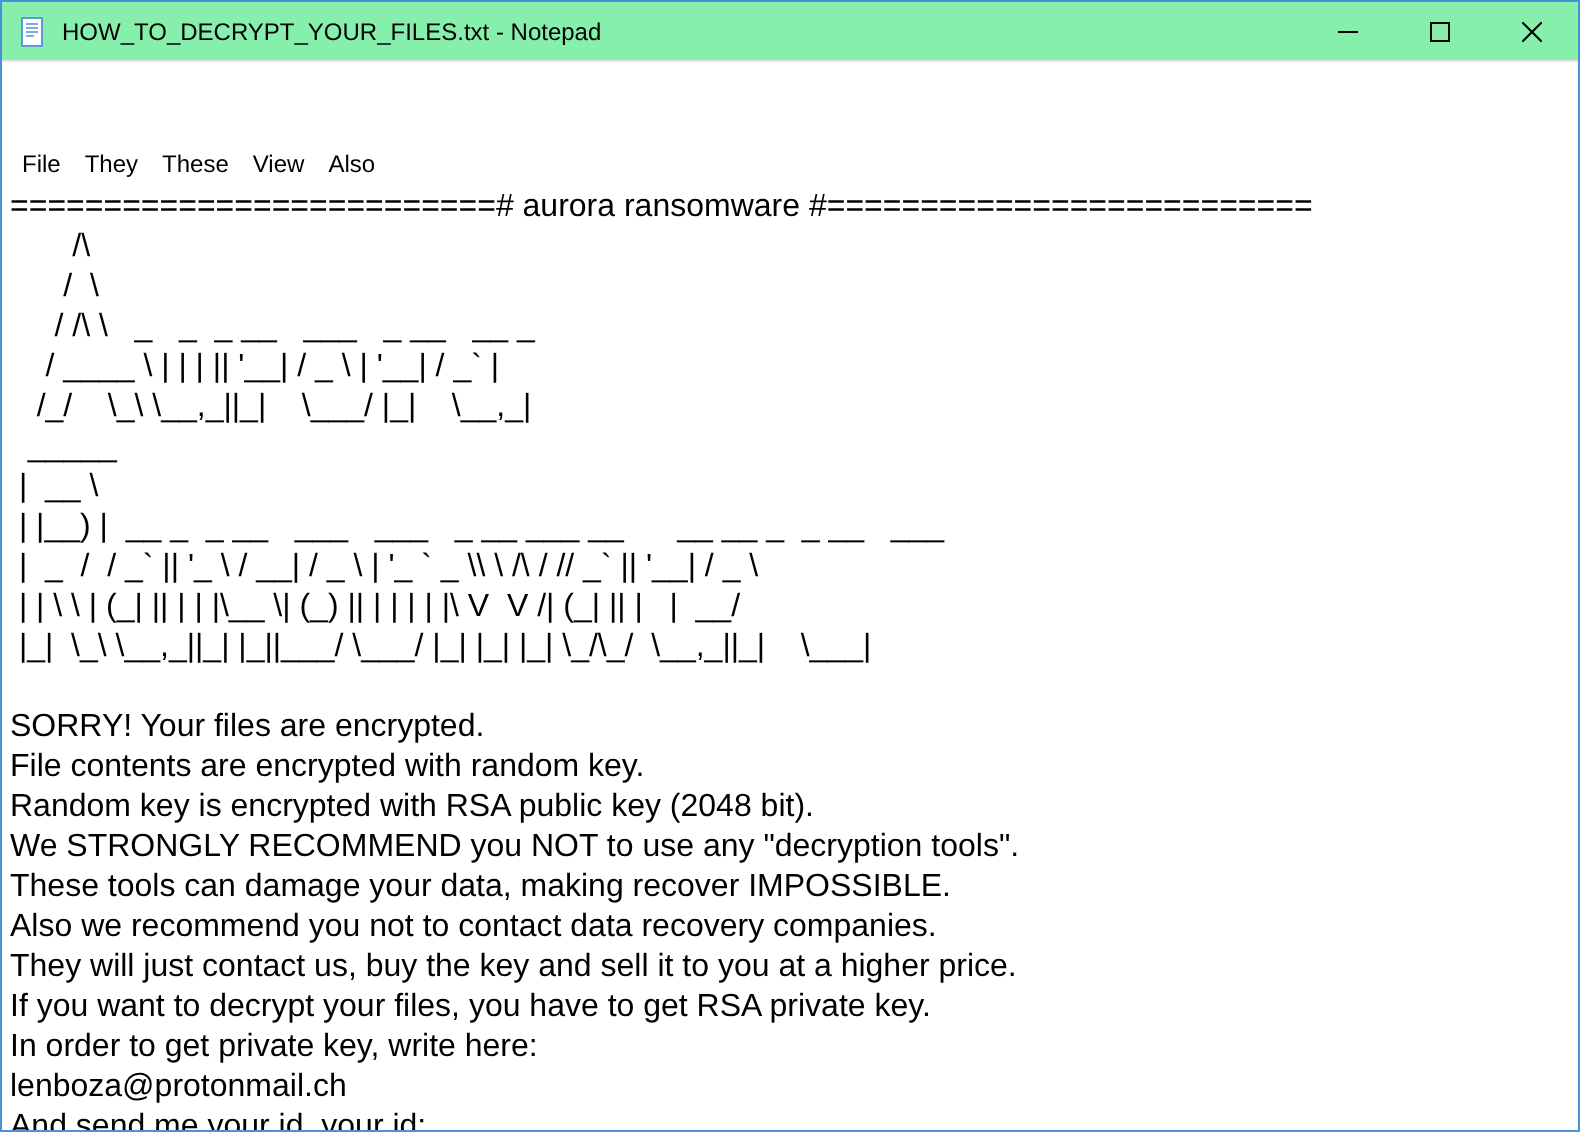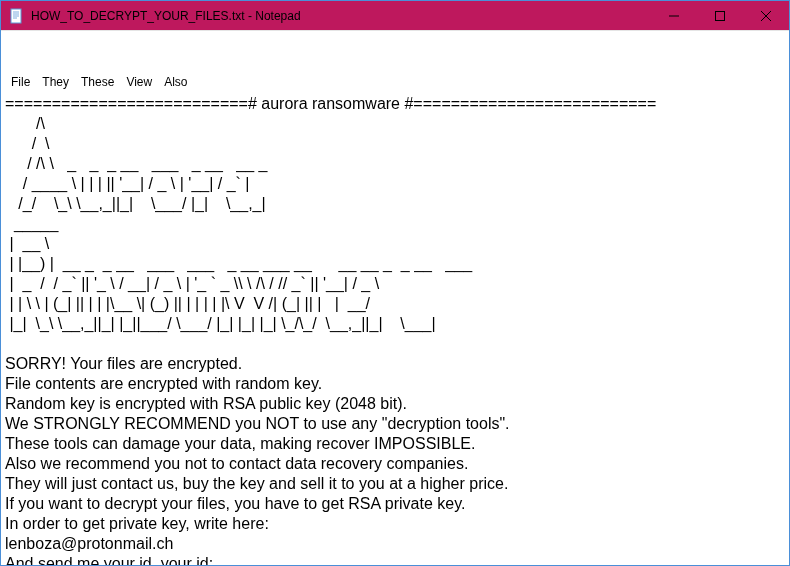--- a/index.html
+++ b/index.html
@@ -10,21 +10,21 @@
     body {
       font-family: 'Segoe UI', Tahoma, sans-serif;
       background: #fff;
       width: 790px;
       height: 566px;
       overflow: hidden;
       border: 1px solid #4a8fd8;
     }
     .titlebar {
       height: 30px;
-      background: #be185d;
+      background: #86efac;
       display: flex;
       align-items: center;
       border-bottom: 1px solid #e5e5e5;
     }
     .titlebar-icon {
       width: 16px;
       height: 16px;
       margin-left: 8px;
       margin-right: 6px;
       display: flex;

